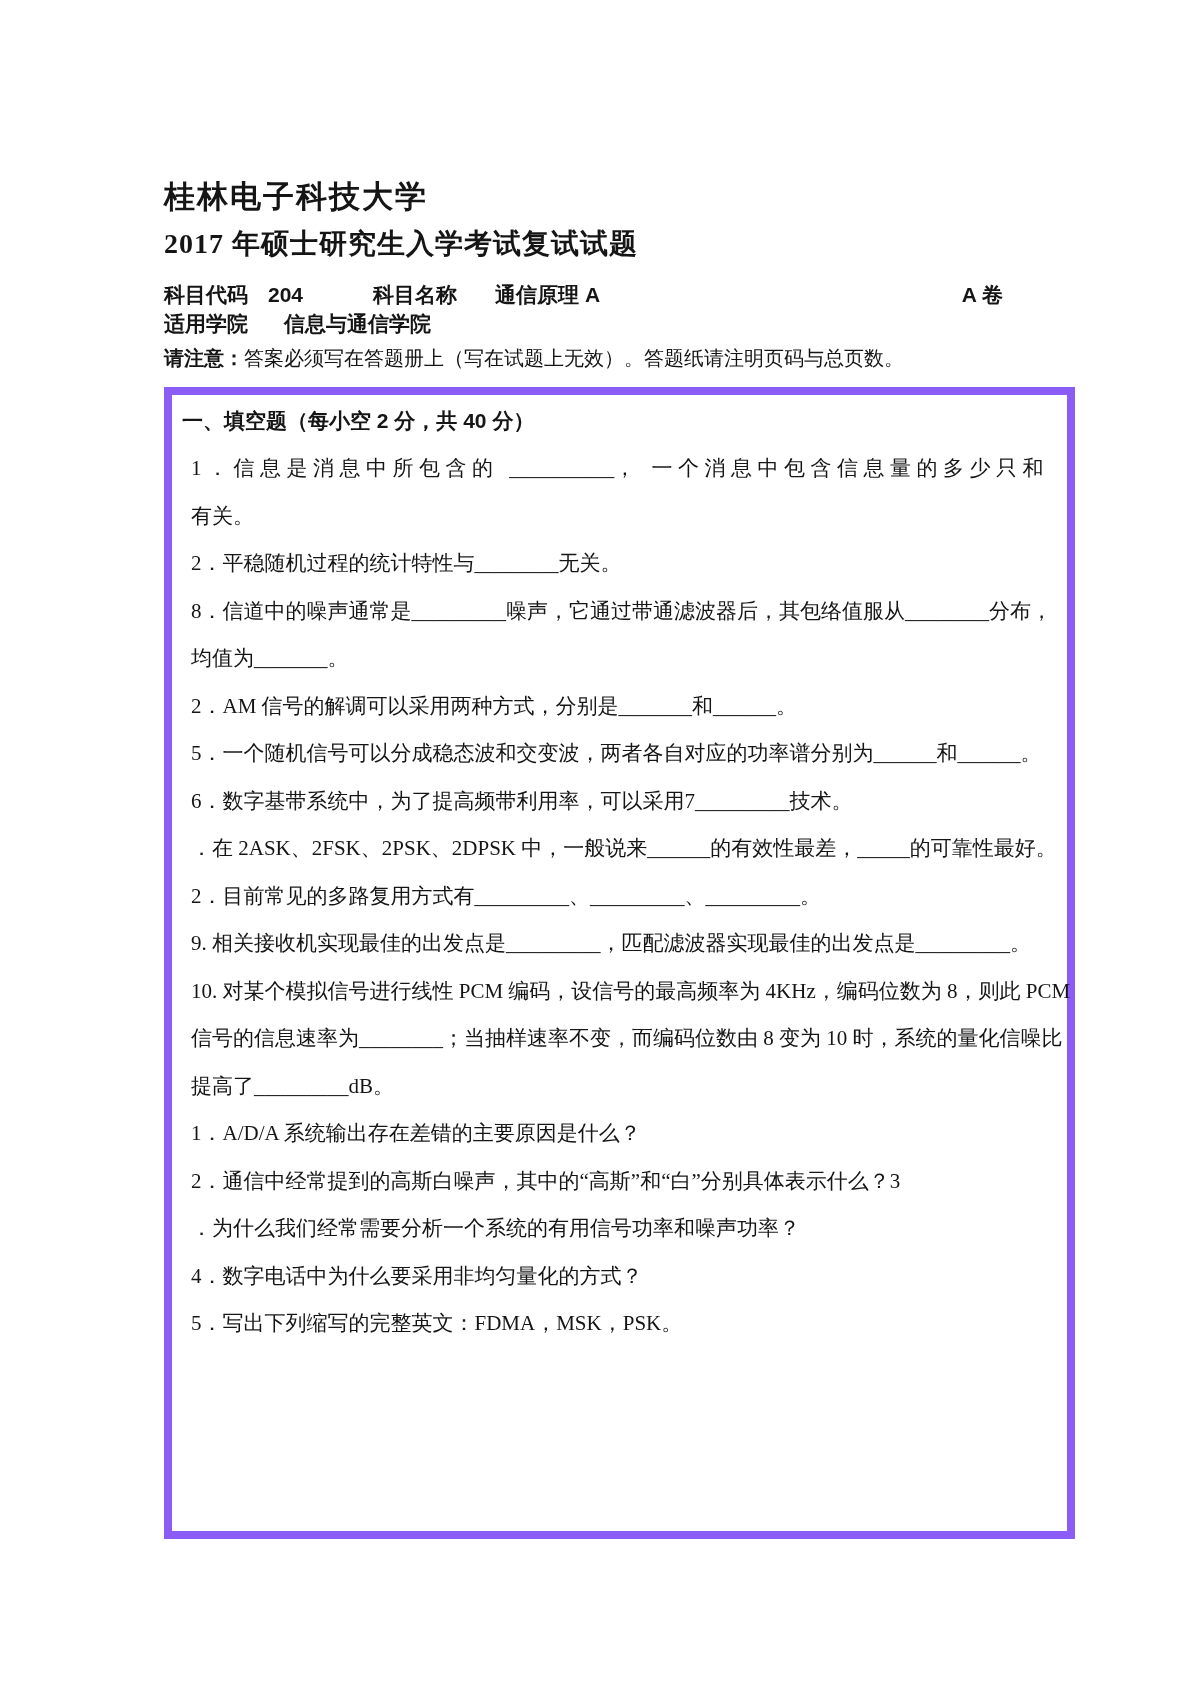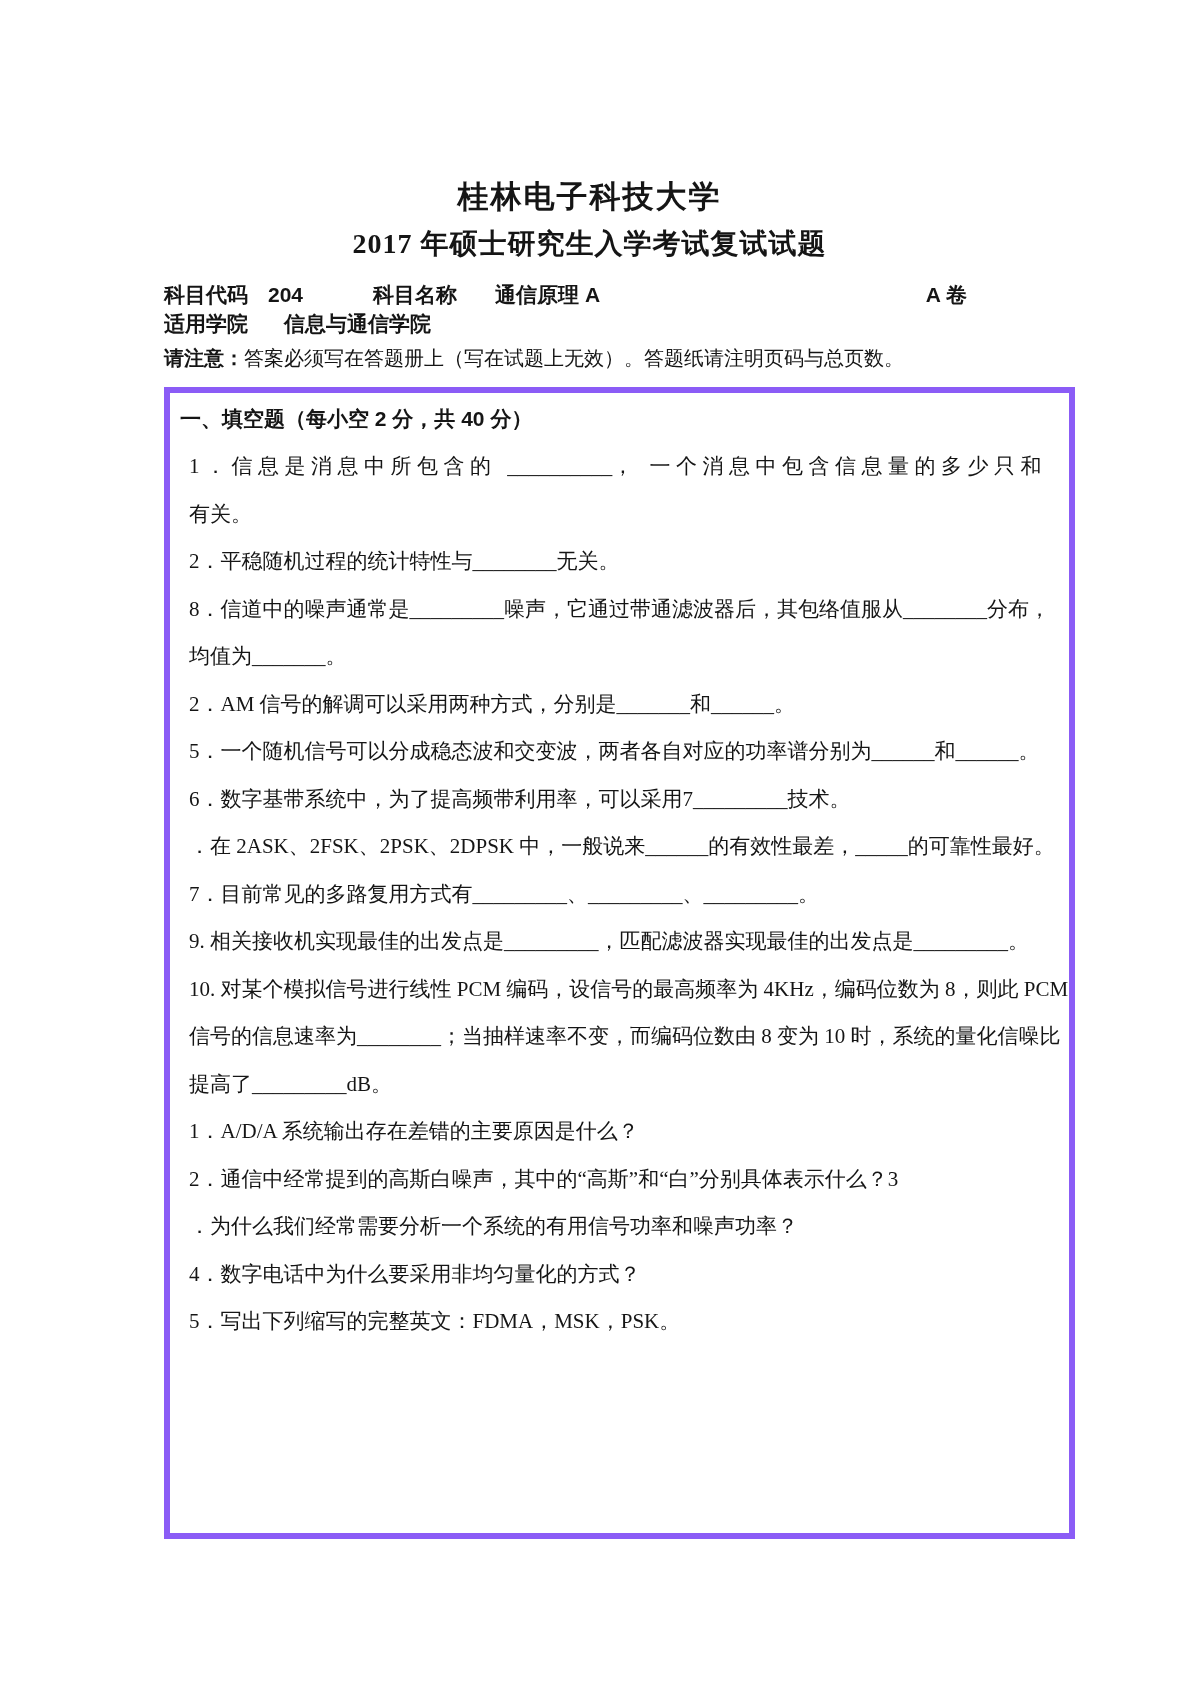--- a/index.html
+++ b/index.html
@@ -11,21 +11,21 @@
     background: #ffffff;
     color: #151515;
     font-family: "Liberation Serif", "DejaVu Serif", serif;
     overflow: hidden;
   }
   .content {
     margin-left: 164px;
     width: 911px;
     padding-top: 176px;
   }
-  .titles { margin-right: 60px; text-align: center; }
+  .titles { margin-right: 60px; }
   .uni-title {
     margin: 0;
     font-family: "Liberation Sans", "DejaVu Sans", sans-serif;
     font-weight: 700;
     font-size: 31px;
     line-height: 42px;
     letter-spacing: 2px;
   }
   .exam-title {
     margin: 6px 0 0 0;
@@ -38,36 +38,36 @@
   .meta {
     margin-top: 16px;
     font-family: "Liberation Sans", "DejaVu Sans", sans-serif;
     font-weight: 700;
     font-size: 21px;
   }
   .meta-row { display: flex; line-height: 29px; }
   .m-code { margin-left: 20px; }
   .m-name-label { margin-left: 70px; text-align: right; }
   .m-name { margin-left: 38px; }
-  .m-version { margin-left: auto; margin-right: 108px; }
+  .m-version { margin-left: auto; margin-right: 72px; }
   .m-college { margin-left: 36px; }
   .notice {
     margin: 7px 0 0 0;
     font-size: 20px;
     line-height: 26px;
   }
   .notice b {
     font-family: "Liberation Sans", "DejaVu Sans", sans-serif;
     font-weight: 700;
   }
   .question-box {
     margin-top: 16px;
     width: 911px;
     height: 1152px;
-    border: 6px solid #8b5cf6;
+    border: 8px solid #8b5cf6;
     padding: 7px 10px 0 10px;
   }
   .sec-heading {
     margin: 0;
     font-family: "Liberation Sans", "DejaVu Sans", sans-serif;
     font-weight: 700;
     font-size: 21px;
     line-height: 38px;
   }
   .sec2 { margin-top: 152px; }
@@ -113,21 +113,21 @@
 
       <p class="q spread"><span>1．信息是消息中所包含的 </span><span class="blank">__________</span><span>， 一个消息中包含信息量的多少只和</span></p>
       <p class="q">有关。</p>
       <p class="q">2．平稳随机过程的统计特性与________无关。</p>
       <p class="q">8．信道中的噪声通常是_________噪声，它通过带通滤波器后，其包络值服从________分布，</p>
       <p class="q">均值为_______。</p>
       <p class="q">2．AM 信号的解调可以采用两种方式，分别是_______和______。</p>
       <p class="q">5．一个随机信号可以分成稳态波和交变波，两者各自对应的功率谱分别为______和______。</p>
       <p class="q">6．数字基带系统中，为了提高频带利用率，可以采用7_________技术。</p>
       <p class="q">．在 2ASK、2FSK、2PSK、2DPSK 中，一般说来______的有效性最差，_____的可靠性最好。</p>
-      <p class="q">7．目前常见的多路复用方式有_________、_________、_________。</p>
+      <p class="q">2．目前常见的多路复用方式有_________、_________、_________。</p>
       <p class="q">9. 相关接收机实现最佳的出发点是_________，匹配滤波器实现最佳的出发点是_________。</p>
       <p class="q">10. 对某个模拟信号进行线性 PCM 编码，设信号的最高频率为 4KHz，编码位数为 8，则此 PCM</p>
       <p class="q">信号的信息速率为________；当抽样速率不变，而编码位数由 8 变为 10 时，系统的量化信噪比</p>
       <p class="q">提高了_________dB。</p>
 
 
       <p class="q">1．A/D/A 系统输出存在差错的主要原因是什么？</p>
       <p class="q">2．通信中经常提到的高斯白噪声，其中的“高斯”和“白”分别具体表示什么？3</p>
       <p class="q">．为什么我们经常需要分析一个系统的有用信号功率和噪声功率？</p>
       <p class="q">4．数字电话中为什么要采用非均匀量化的方式？</p>

